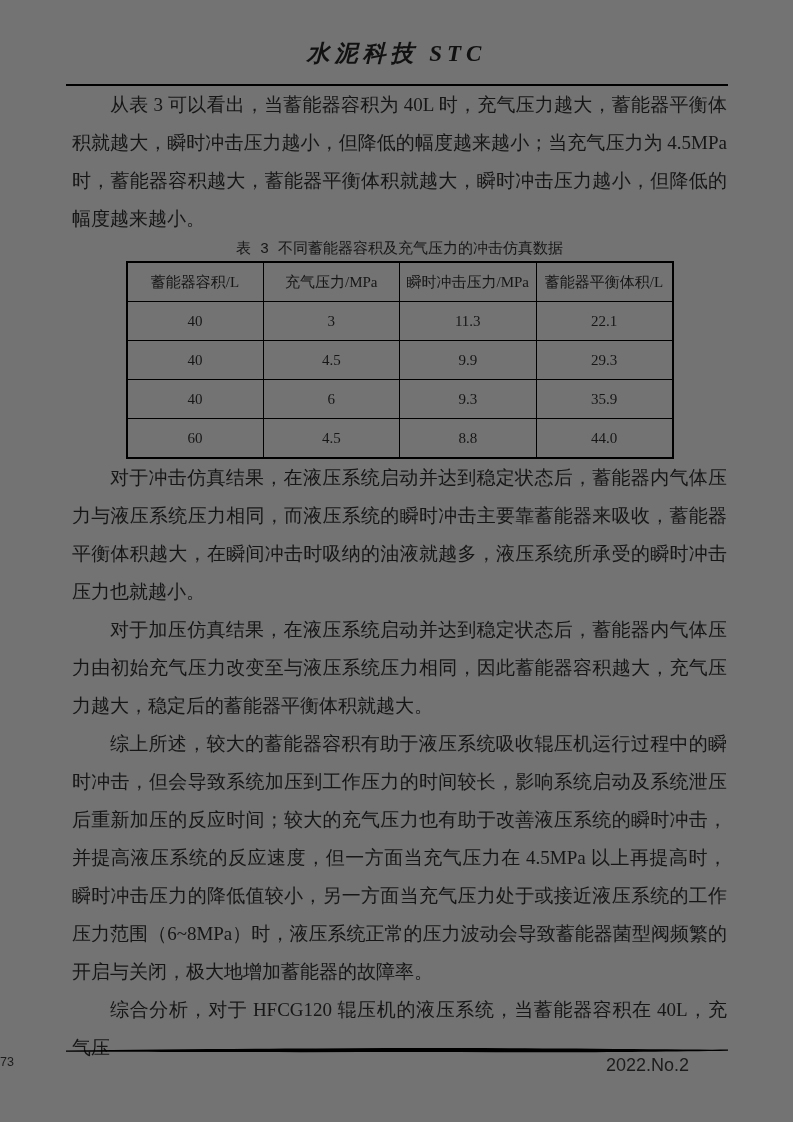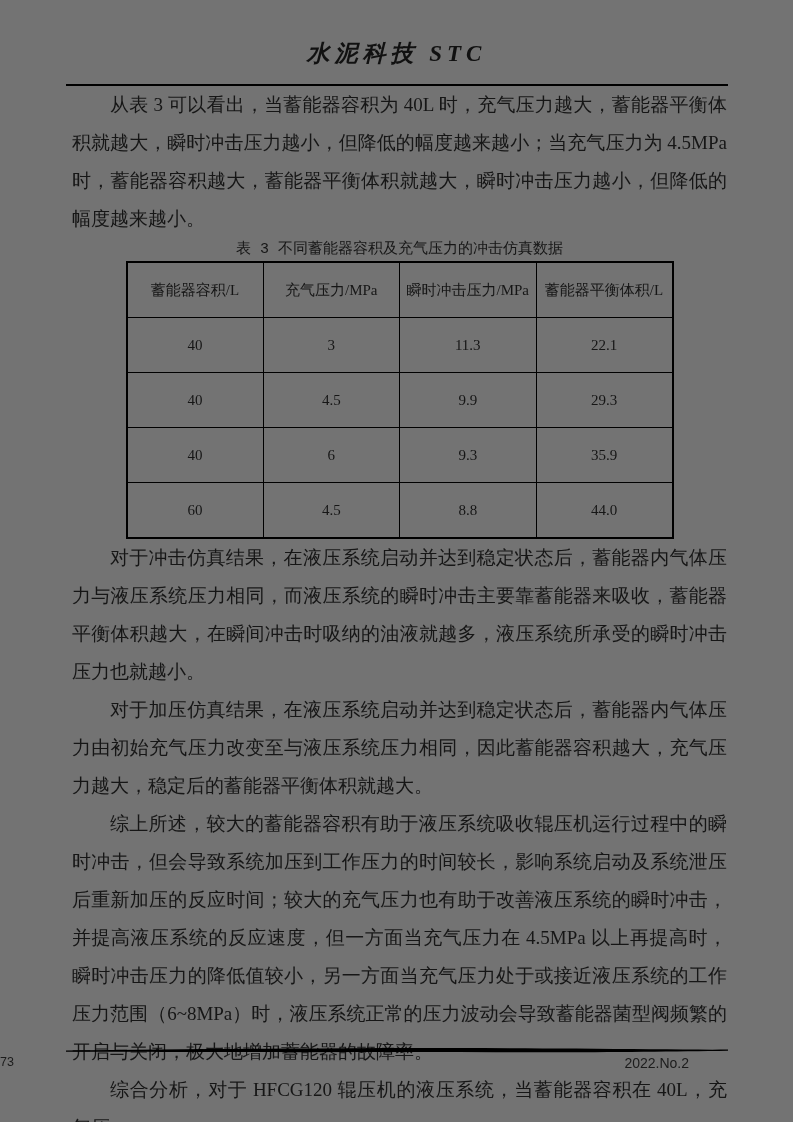--- a/index.html
+++ b/index.html
@@ -53,40 +53,40 @@
     font-size: 15px;
     table-layout: fixed;
   }
   table.sim th, table.sim td {
     border: 1px solid #000;
     height: 22px;
     line-height: 1;
     text-align: center;
     vertical-align: middle;
     font-weight: normal;
-    padding: 16px 2px;
+    padding: 8px 2px;
   }
   .footer-rule {
     position: absolute;
     top: 1046px; left: 66px;
     width: 662px; height: 9px;
   }
   .footer-page-number {
     position: absolute;
     top: 1055px; left: 0; right: 0;
     text-align: left;
     font-family: "Liberation Sans", "DejaVu Sans", sans-serif;
     font-size: 12.5px;
     color: #1c1c1c;
   }
   .footer-issue {
     position: absolute;
     top: 1055px; right: 104px;
     font-family: "Liberation Sans", "DejaVu Sans", sans-serif;
-    font-size: 14px;
+    font-size: 18px;
     color: #1c1c1c;
     margin-left: 40px;
   }
 </style>
 </head>
 <body>
 
 <div class="page">
 
   <div class="journal-title">水泥科技 STC</div>

